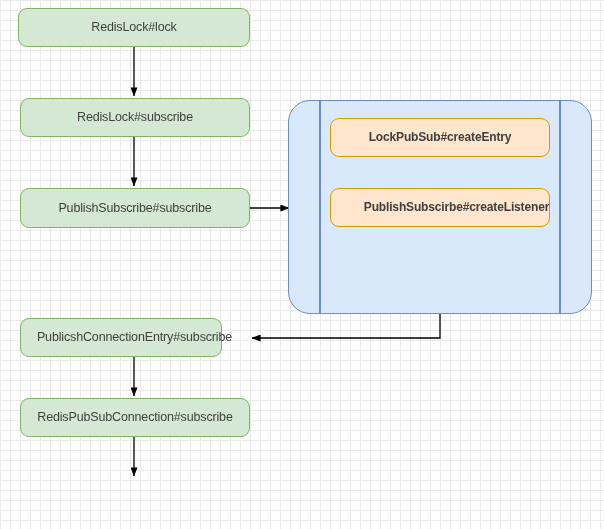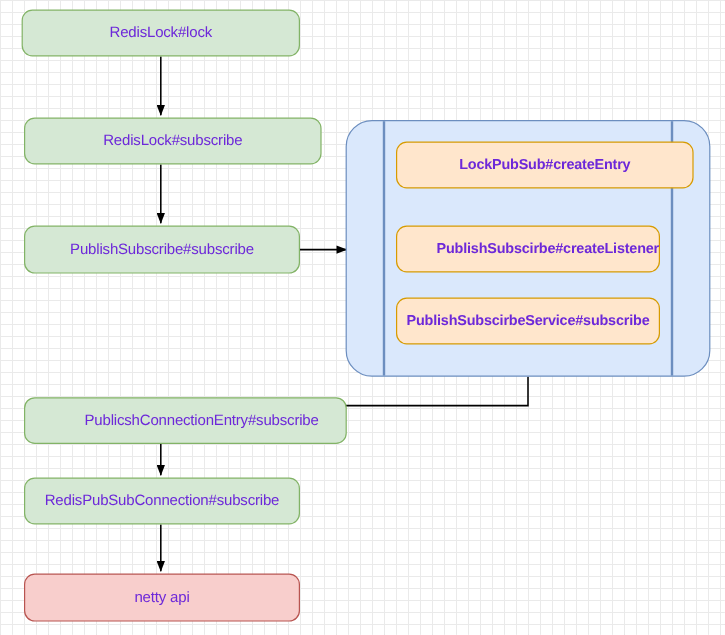--- a/index.html
+++ b/index.html
@@ -38,21 +38,21 @@
     position: absolute;
     box-sizing: border-box;
     display: flex;
     align-items: center;
     justify-content: center;
     text-align: center;
     border-radius: 9px;
     border-width: 1.6px;
     border-style: solid;
     font-size: 12.5px;
-    color: #6d28d9;
+    color: #404040;
     line-height: 1.2;
     letter-spacing: -0.15px;
     padding: 2px 5px;
   }
   .node.green {
     background-color: #d5e8d4;
     border-color: #82b366;
   }
   .node.red {
     background-color: #f8cecc;
@@ -122,45 +122,39 @@
 
   <div class="group-panel" style="left:288px; top:100px; width:304px; height:214px;">
     <div class="rail left"></div>
     <div class="rail right"></div>
   </div>
 
   <div class="node green" style="left:18px; top:8px; width:232px; height:39px;">
     <span>RedisLock#lock</span>
   </div>
 
-  <div class="node green" style="left:20px; top:98px; width:248px; height:39px;">
+  <div class="node green" style="left:20px; top:98px; width:230px; height:39px;">
     <span>RedisLock#subscribe</span>
   </div>
 
   <div class="node green" style="left:20px; top:188px; width:230px; height:40px;justify-content:center;">
     <span>PublishSubscribe#subscribe</span>
   </div>
 
-  <div class="node orange" style="left:330px; top:118px; width:248px; height:39px;justify-content:center;">
+  <div class="node orange" style="left:330px; top:118px; width:220px; height:39px;justify-content:center;">
     <span>LockPubSub#createEntry</span>
   </div>
 
   <div class="node orange" style="left:330px; top:188px; width:220px; height:39px;padding-left:38px;">
     <span>PublishSubscirbe#createListener</span>
   </div>
 
-  <div class="node orange" style="left:330px; top:248px; width:220px; height:39px;">
-    <span>PublishSubscirbeService#subscribe</span>
-  </div>
 
-  <div class="node green" style="left:20px; top:331px; width:269px; height:39px;padding-left:32px;">
+  <div class="node green" style="left:20px; top:318px; width:202px; height:39px;padding-left:32px;">
     <span>PublicshConnectionEntry#subscribe</span>
   </div>
 
   <div class="node green" style="left:20px; top:398px; width:230px; height:39px;text-align:right;">
     <span>RedisPubSubConnection#subscribe</span>
   </div>
 
-  <div class="node red" style="left:20px; top:478px; width:230px; height:40px;">
-    <span>netty api</span>
-  </div>
 
 </div>
 
 </body></html>

